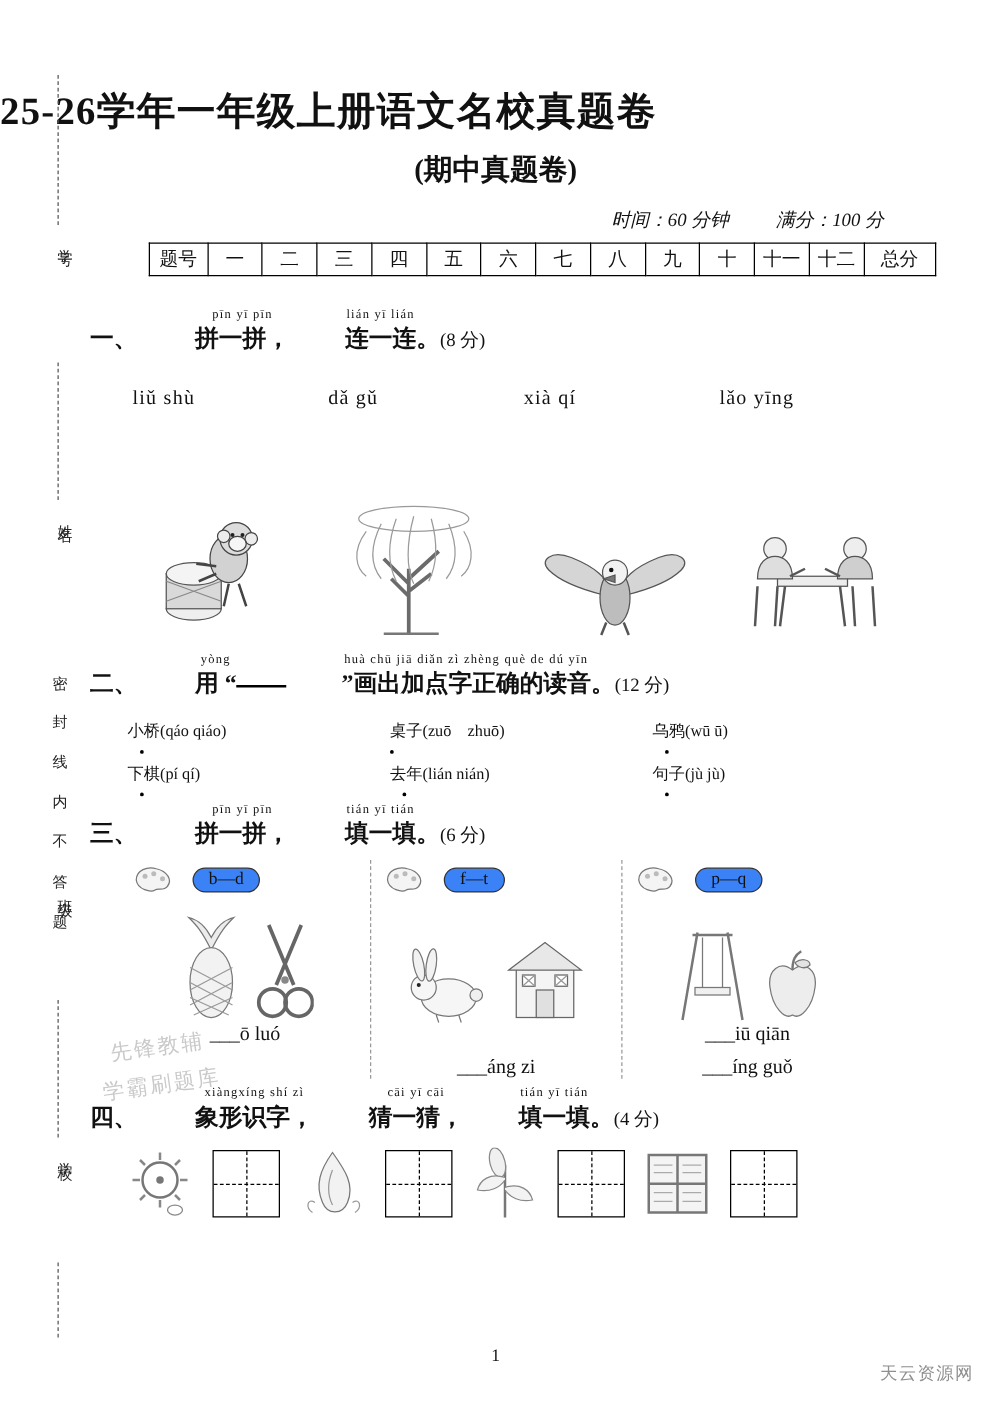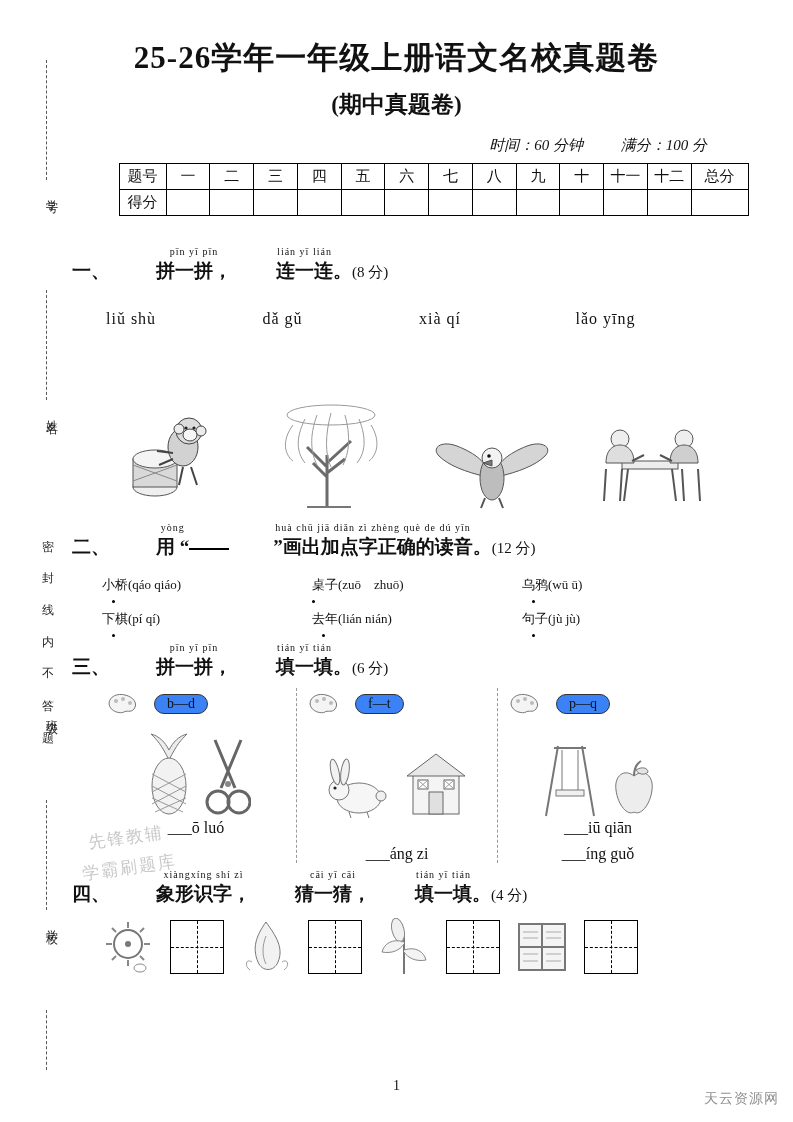--- a/index.html
+++ b/index.html
@@ -45,25 +45,25 @@
     letter-spacing: 3px;
     color: #222;
     text-align: center;
   }
   .vtext.wide {
     letter-spacing: 9px;
   }
 
   
   .title {
-    text-align: center;
+    text-align: left;
     font-size: 31px;
     font-weight: bold;
     letter-spacing: 1px;
-    padding-top: 37px;
+    padding-top: 68px;
     font-family: "Liberation Serif", "DejaVu Serif", serif;
   }
   .subtitle {
     text-align: center;
     font-size: 23px;
     font-weight: bold;
     margin-top: 10px;
   }
   .meta-line {
     margin-top: 16px;
@@ -337,36 +337,20 @@
         <td>五</td>
         <td>六</td>
         <td>七</td>
         <td>八</td>
         <td>九</td>
         <td>十</td>
         <td>十一</td>
         <td>十二</td>
         <td class="total">总分</td>
       </tr>
-      <tr>
-        <td class="head">得分</td>
-        <td></td>
-        <td></td>
-        <td></td>
-        <td></td>
-        <td></td>
-        <td></td>
-        <td></td>
-        <td></td>
-        <td></td>
-        <td></td>
-        <td></td>
-        <td></td>
-        <td class="total"></td>
-      </tr>
     </tbody>
       </table>
   </div>
 
   <div class="content">
 
     <div class="sec-head">
       <span class="num">一、</span><span class="ruby"><span class="rt">pīn yī pīn</span><span class="rb">拼一拼，</span></span><span class="ruby"><span class="rt">lián yī lián</span><span class="rb">连一连</span></span><span>。</span><span class="pts">(8 分)</span>
     </div>
 

